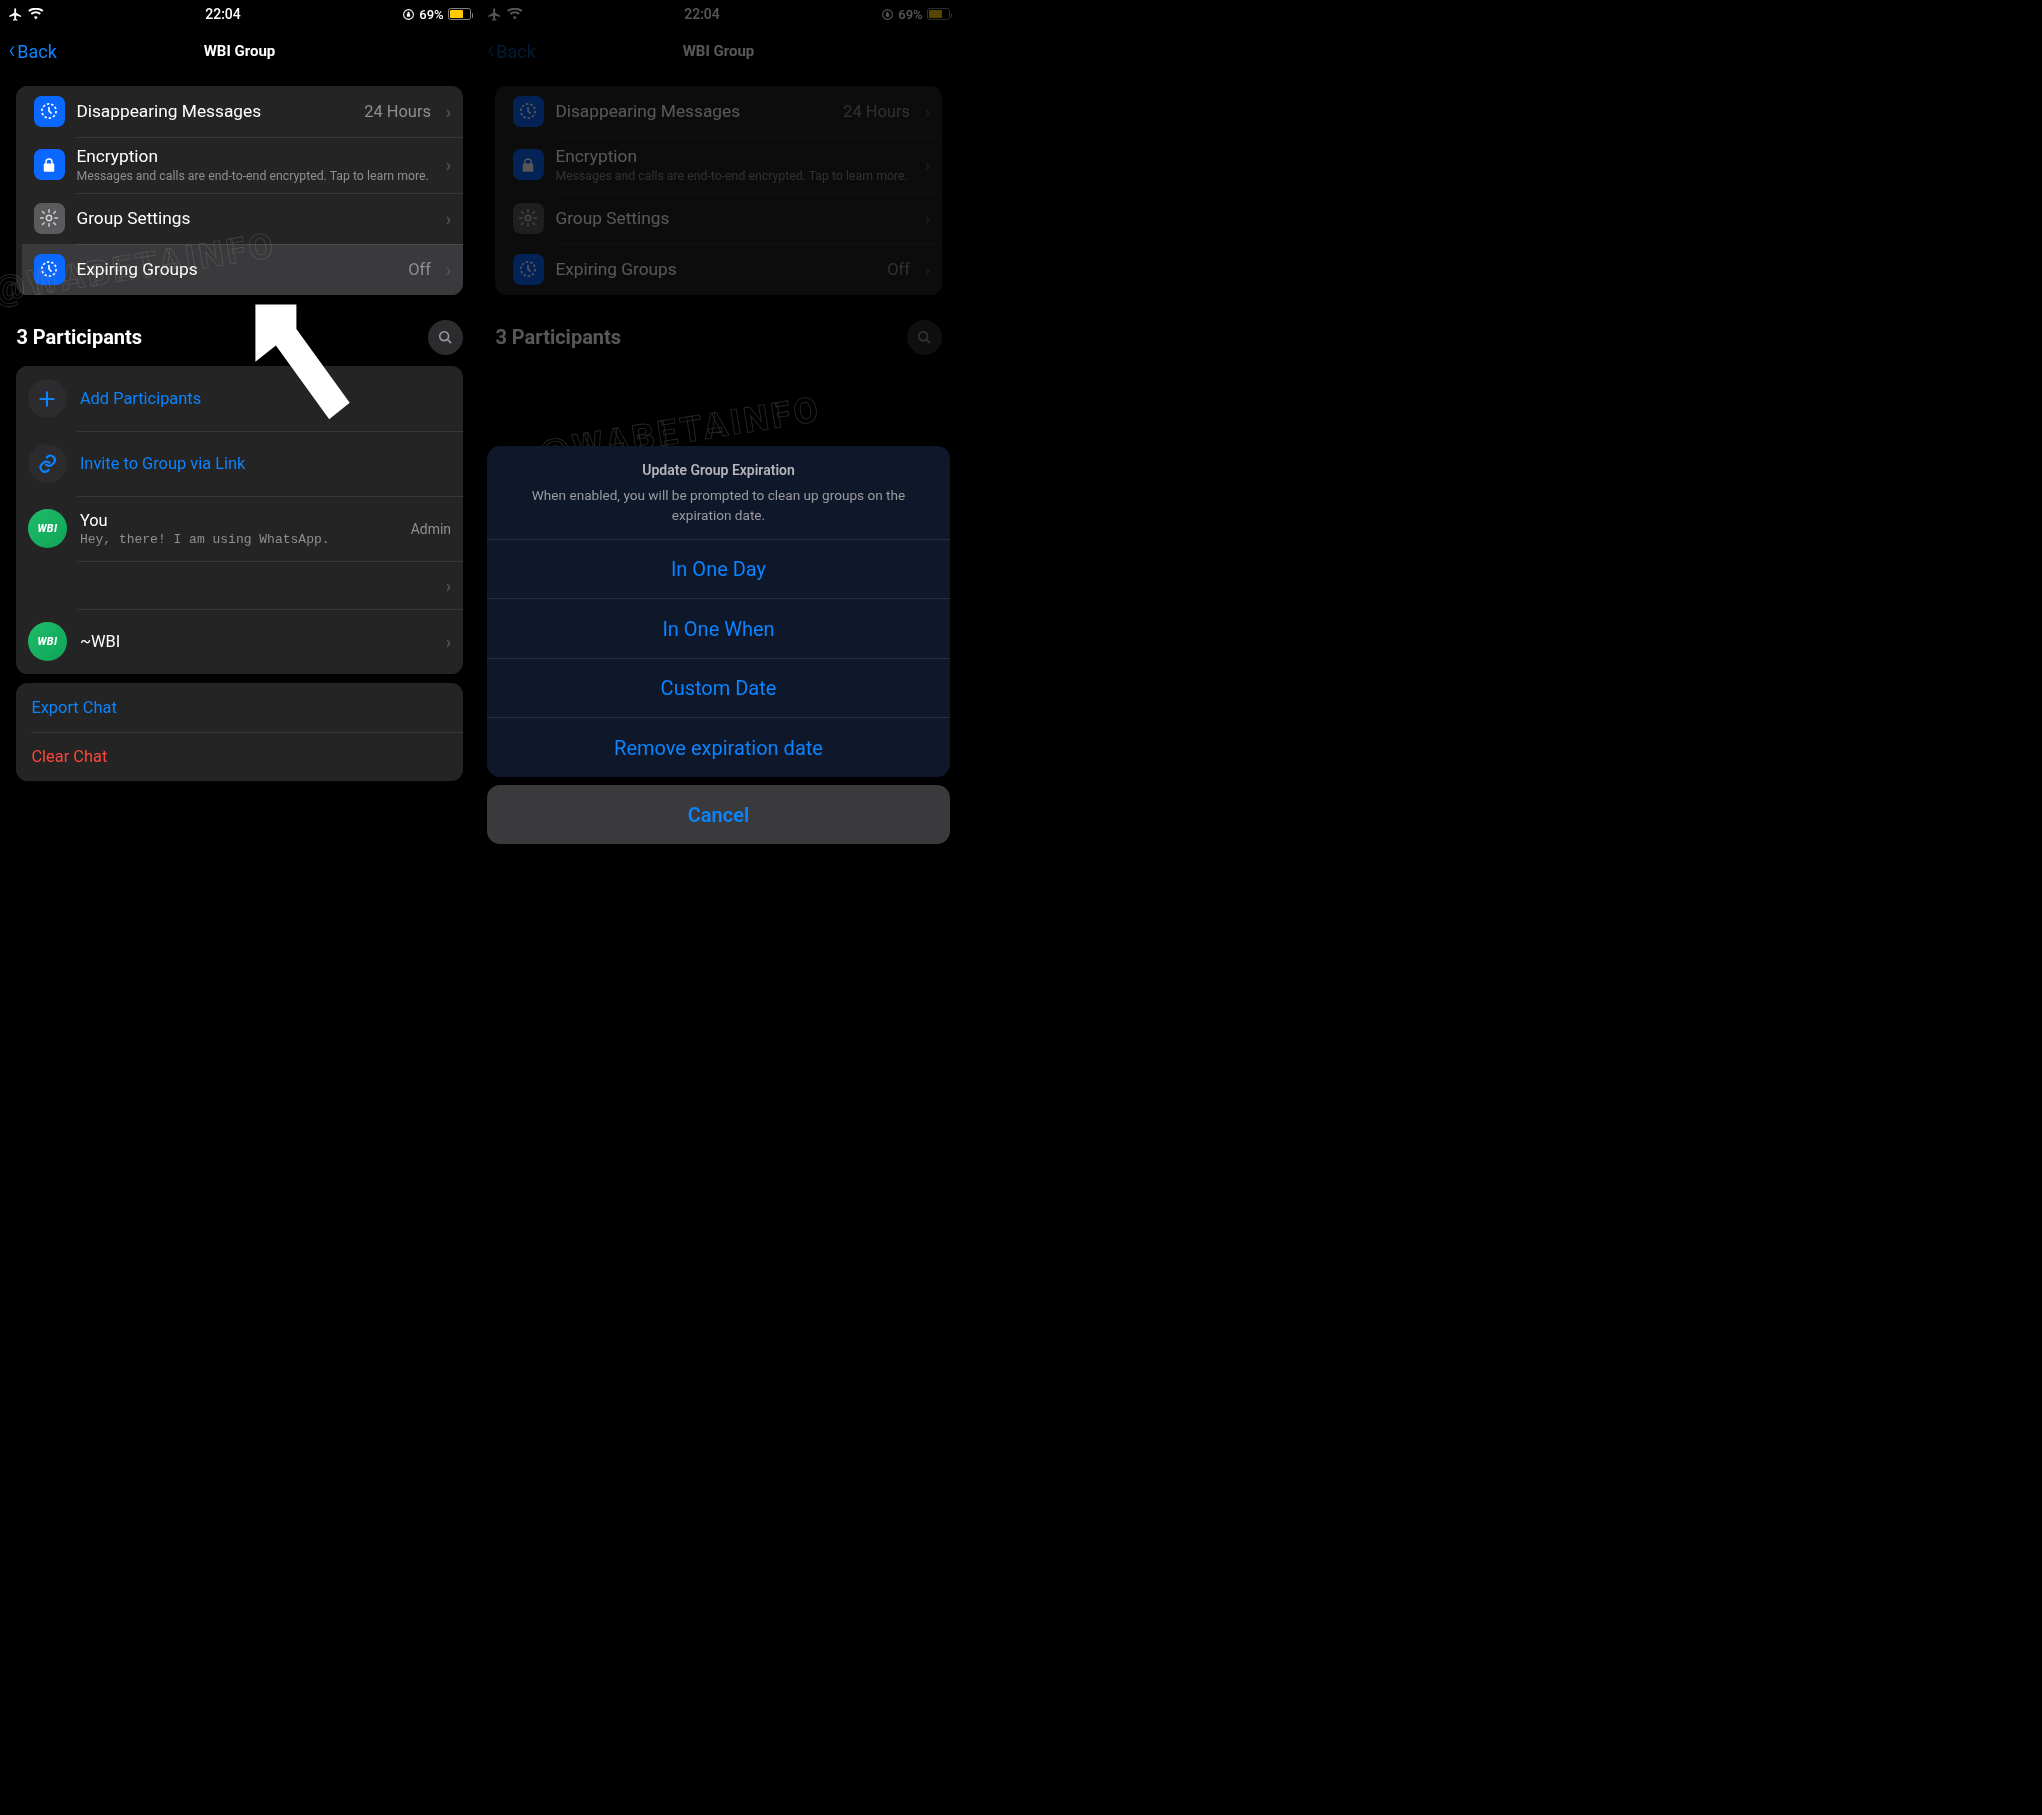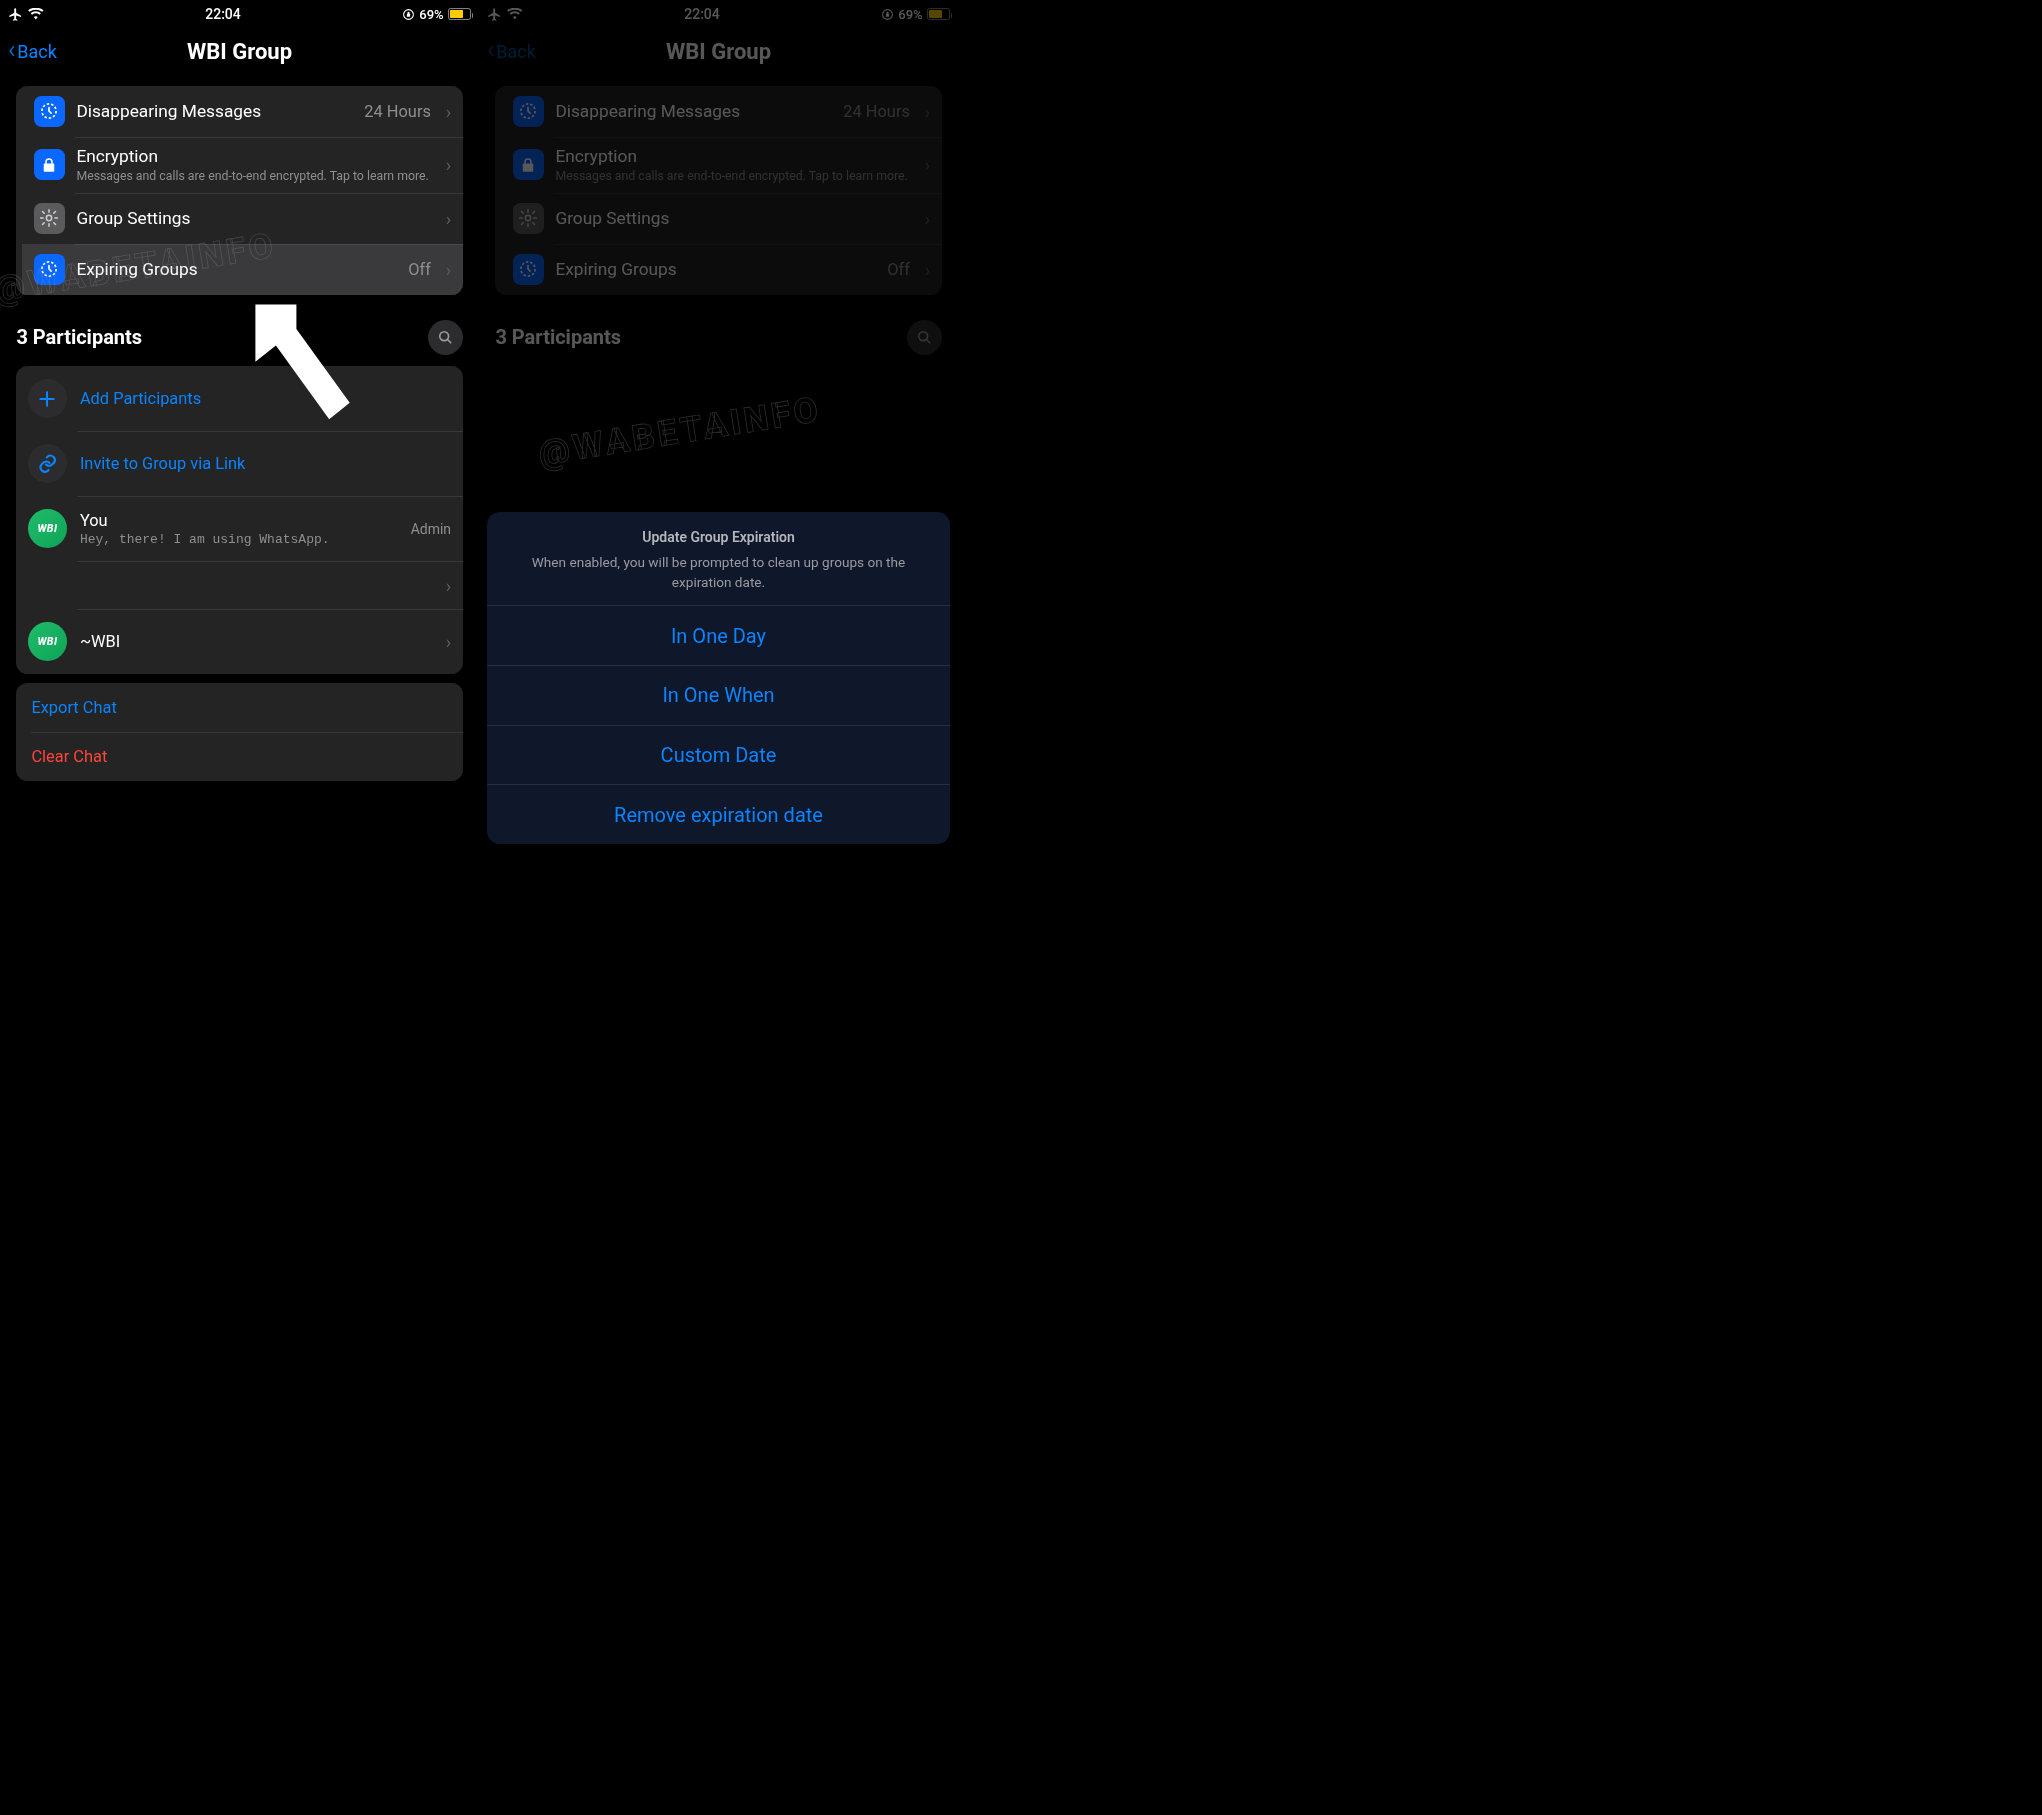--- a/index.html
+++ b/index.html
@@ -44,21 +44,21 @@
     align-items: center;
     position: relative;
     padding: 0 8.2px;
   }
   .back-btn {
     display: flex; align-items: center; color: #0a84ff; font-size: 18px; gap:1.6px;
   }
   .back-chevron { font-size: 25px; line-height:1; font-weight:300; margin-top:-2.5px;}
   .nav-title {
     position: absolute; left:0; right:0; text-align:center;
-    font-size: 22px; font-weight: 700; color:#fff;
+    font-size: 15px; font-weight: 700; color:#fff;
   }
   .content { padding: 11.5px 16.4px 0 16.4px; }
   .card {
     background: #242424;
     border-radius: 11.5px;
     overflow: hidden;
   }
   .row {
     display: flex; align-items: center;
     min-height: 51px;
@@ -440,15 +440,16 @@
     <div class="sheet">
       <div class="sheet-header">
         <div class="sheet-title">Update Group Expiration</div>
         <div class="sheet-desc">When enabled, you will be prompted to clean up groups on the expiration date.</div>
       </div>
       <div class="sheet-opt">In One Day</div>
       <div class="sheet-opt">In One When</div>
       <div class="sheet-opt">Custom Date</div>
       <div class="sheet-opt">Remove expiration date</div>
     </div>
+    <div class="cancel-btn">Cancel</div>
   </div>
 </div>
 
 
 </body></html>

